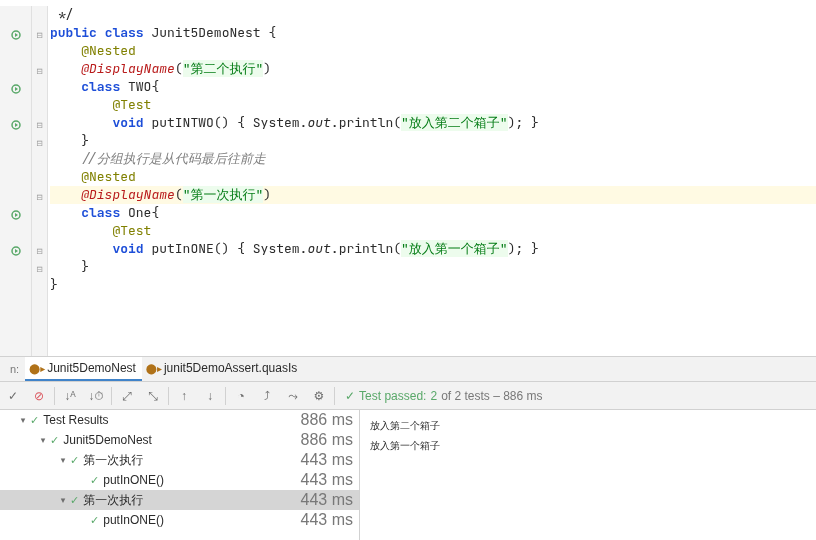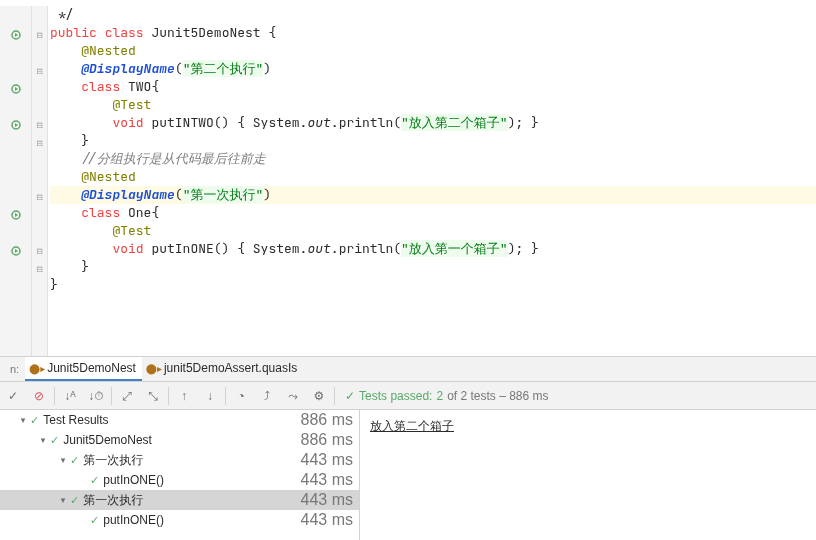--- a/index.html
+++ b/index.html
@@ -5,23 +5,23 @@
 * { margin: 0; padding: 0; box-sizing: border-box; }
 body { font-family: -apple-system, "Segoe UI", sans-serif; font-size: 12px; color: #2b2b2b; background: #fff; width: 816px; height: 540px; display: flex; flex-direction: column; }
 .editor { flex: 1; display: flex; overflow: hidden; padding-top: 6px; }
 .gutter { width: 32px; background: #f4f4f4; border-right: 1px solid #e0e0e0; padding-top: 2px; }
 .gutter-icon { height: 18px; display: flex; align-items: center; justify-content: center; color: #59a869; font-size: 10px; }
 .fold-col { width: 16px; background: #f4f4f4; border-right: 1px solid #e0e0e0; padding-top: 2px; }
 .fold { height: 18px; display: flex; align-items: center; justify-content: center; color: #999; font-size: 8px; cursor: pointer; }
 .code { flex: 1; font-family: "JetBrains Mono", Consolas, monospace; font-size: 13px; line-height: 18px; padding-left: 2px; white-space: pre; }
 .line { height: 18px; }
 .line.hl { background: #fffae3; }
-.kw { color: #ef4444; font-weight: normal; }
+.kw { color: #1d4ed8; font-weight: bold; }
 .ann { color: #808000; }
-.ann-italic { color: #1d4ed8; font-style: italic; font-weight: bold; }
+.ann-italic { color: #b91c1c; font-style: italic; }
 .str { color: #067d17; }
 .str-bg { background: #edfced; }
 .cm { color: #808080; font-style: italic; }
 .it { font-style: italic; text-align: center; }
 .tabs { display: flex; border-top: 1px solid #d1d1d1; border-bottom: 1px solid #d1d1d1; background: #f2f2f2; height: 26px; align-items: center; padding-left: 4px; }
 .tab-label-prefix { color: #787878; padding: 0 6px; font-size: 11px; }
 .tab { padding: 0 6px; height: 24px; display: flex; align-items: center; gap: 4px; border-bottom: 2px solid transparent; cursor: pointer; }
 .tab.active { background: #fff; border-bottom: 2px solid #4083c9; }
 .tab-icon { width: 12px; height: 12px; display: inline-flex; align-items: center; justify-content: center; color: #b07219; font-size: 10px; }
 .toolbar { display: flex; align-items: center; border-bottom: 1px solid #d1d1d1; height: 28px; background: #f2f2f2; }
@@ -31,21 +31,21 @@
 .status-text { padding-left: 8px; font-size: 12px; color: #59a869; display: flex; align-items: center; gap: 4px; }
 .status-text .grey { color: #787878; }
 .results { flex: 0 0 130px; display: flex; }
 .tree { width: 360px; border-right: 1px solid #d1d1d1; overflow-y: auto; }
 .tree-row { height: 20px; display: flex; align-items: center; padding-right: 6px; cursor: pointer; }
 .tree-row.sel { background: #d5d5d5; }
 .tree-indent { display: inline-block; }
 .tree-chevron { width: 14px; text-align: center; color: #6e6e6e; font-size: 9px; }
 .tree-check { color: #59a869; font-size: 11px; margin-right: 4px; }
 .tree-time { margin-left: auto; color: #787878; font-size: 16px; }
-.console { flex: 1; padding: 6px 10px; font-family: sans-serif; font-size: 12px; line-height: 20px; text-decoration: underline; }
+.console { flex: 1; padding: 6px 10px; font-family: sans-serif; font-size: 10px; line-height: 20px; }
 </style>
 </head>
 <body>
 
 <div class="editor">
   <div class="gutter" id="gutter">
       <div class="gutter-icon"></div>
       <div class="gutter-icon">
         <svg width="10" height="10">
           <circle cx="5" cy="5" r="4" fill="none" stroke="#59a869" stroke-width="1.5"></circle>
@@ -135,21 +135,21 @@
   <div class="tool-btn">↑</div>
   <div class="tool-btn">↓</div>
   <div class="tool-sep"></div>
   <div class="tool-btn">◔</div>
   <div class="tool-btn">⤴</div>
   <div class="tool-btn">⤳</div>
   <div class="tool-btn">⚙</div>
   <div class="tool-sep"></div>
   <div class="status-text">
     <span style="color:#59a869">✓</span>
-    <span>Tests passed:</span>
+    <span>Test passed:</span>
     <span>2</span>
     <span class="grey">of 2 tests – 886 ms</span>
   </div>
 </div>
 
 <div class="results">
   <div class="tree" id="tree">
       <div class="tree-row">
         <span class="tree-indent" style="width:16px"></span>
         <span class="tree-chevron">▾</span>
@@ -188,14 +188,15 @@
       <div class="tree-row">
         <span class="tree-indent" style="width:76px"></span>
         <span class="tree-chevron"></span>
         <span class="tree-check">✓</span>
         <span>putInONE()</span>
         <span class="tree-time">443 ms</span>
       </div>
     </div>
   <div class="console" id="console">
       <div>放入第二个箱子</div>
+      <div>放入第一个箱子</div>
     </div>
 </div>
 
 </body></html>

